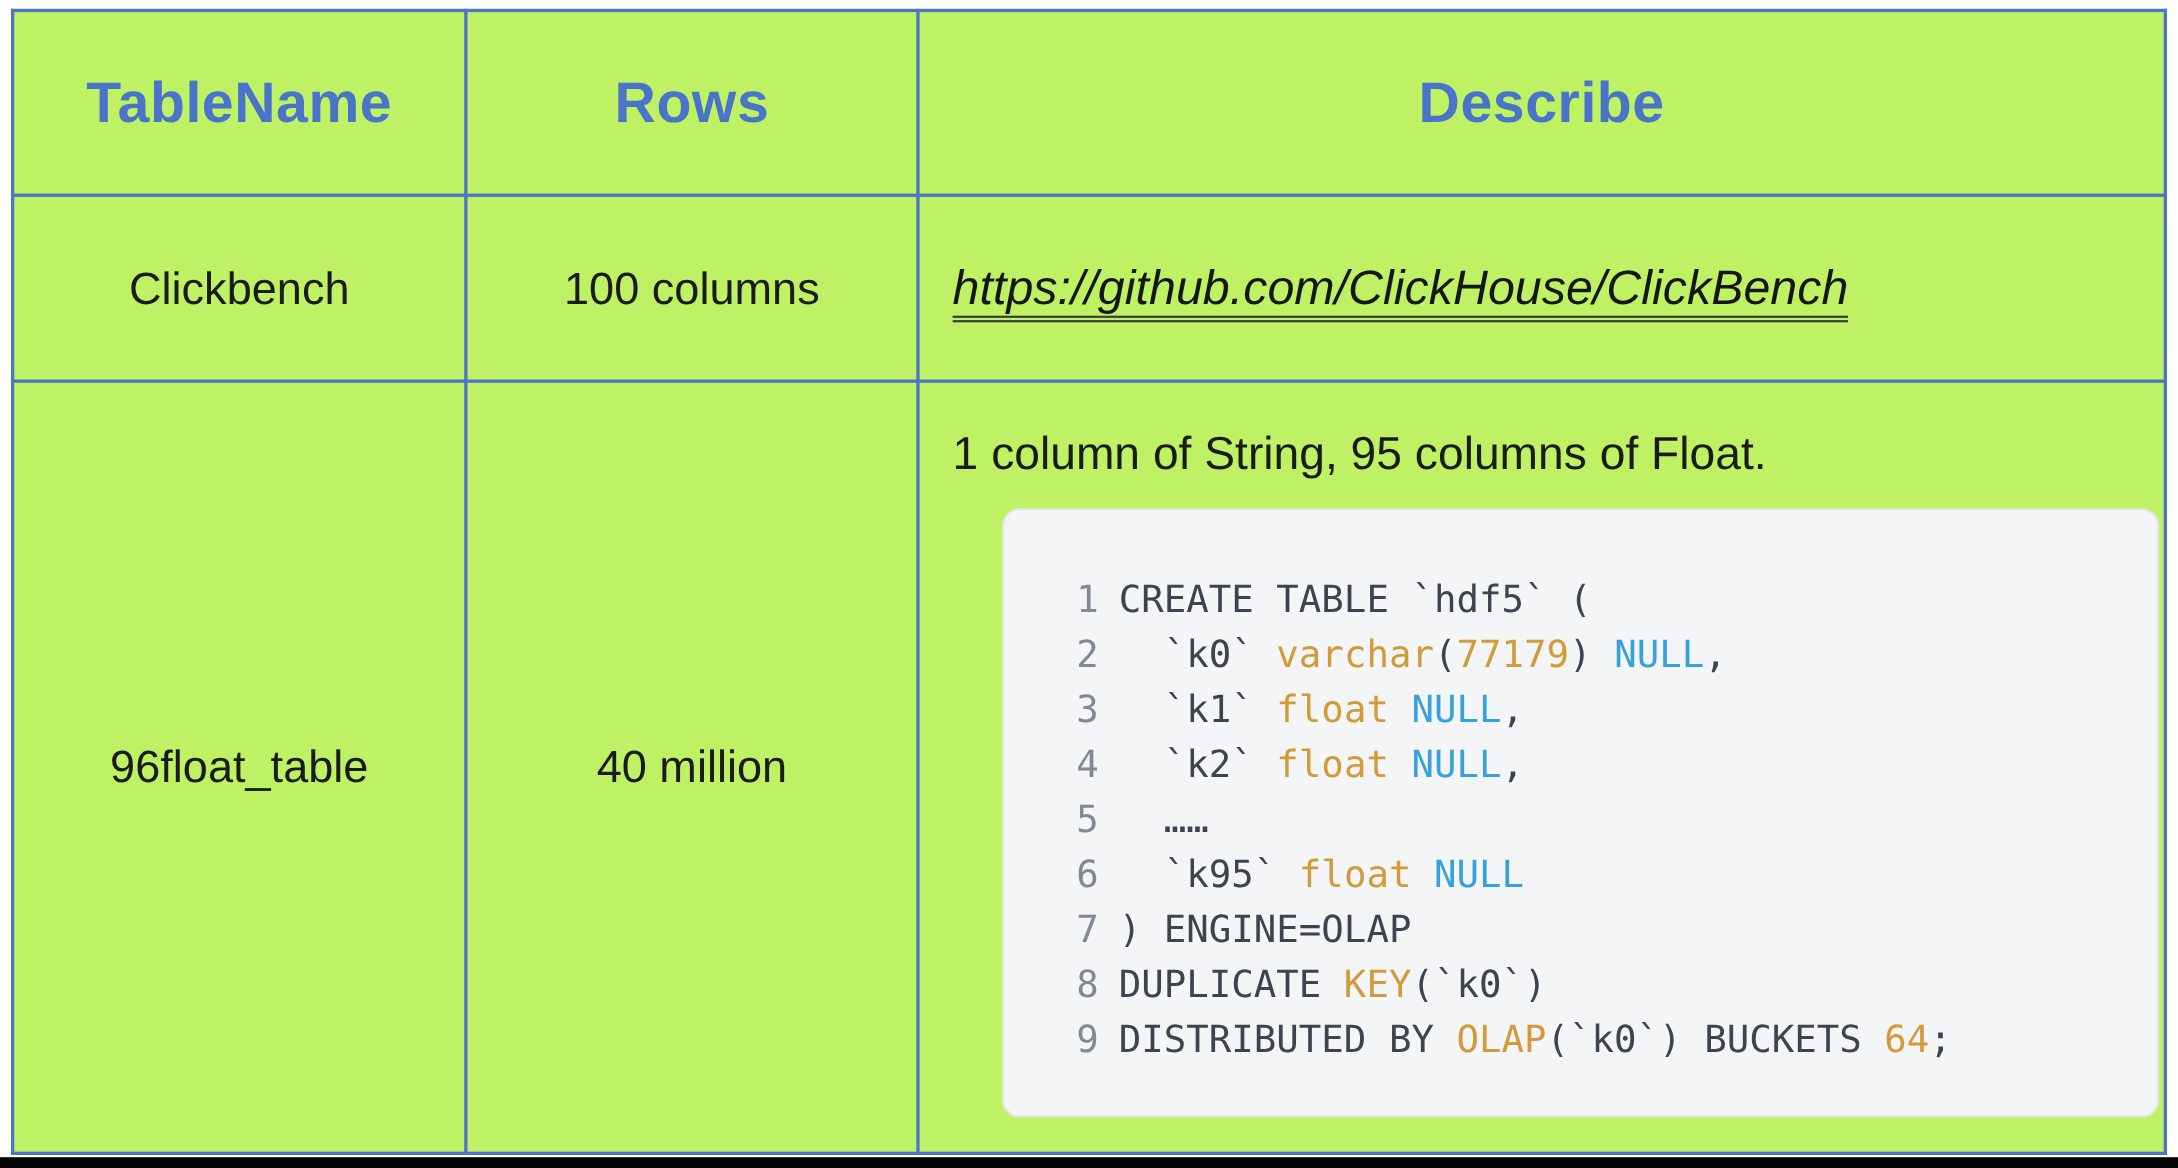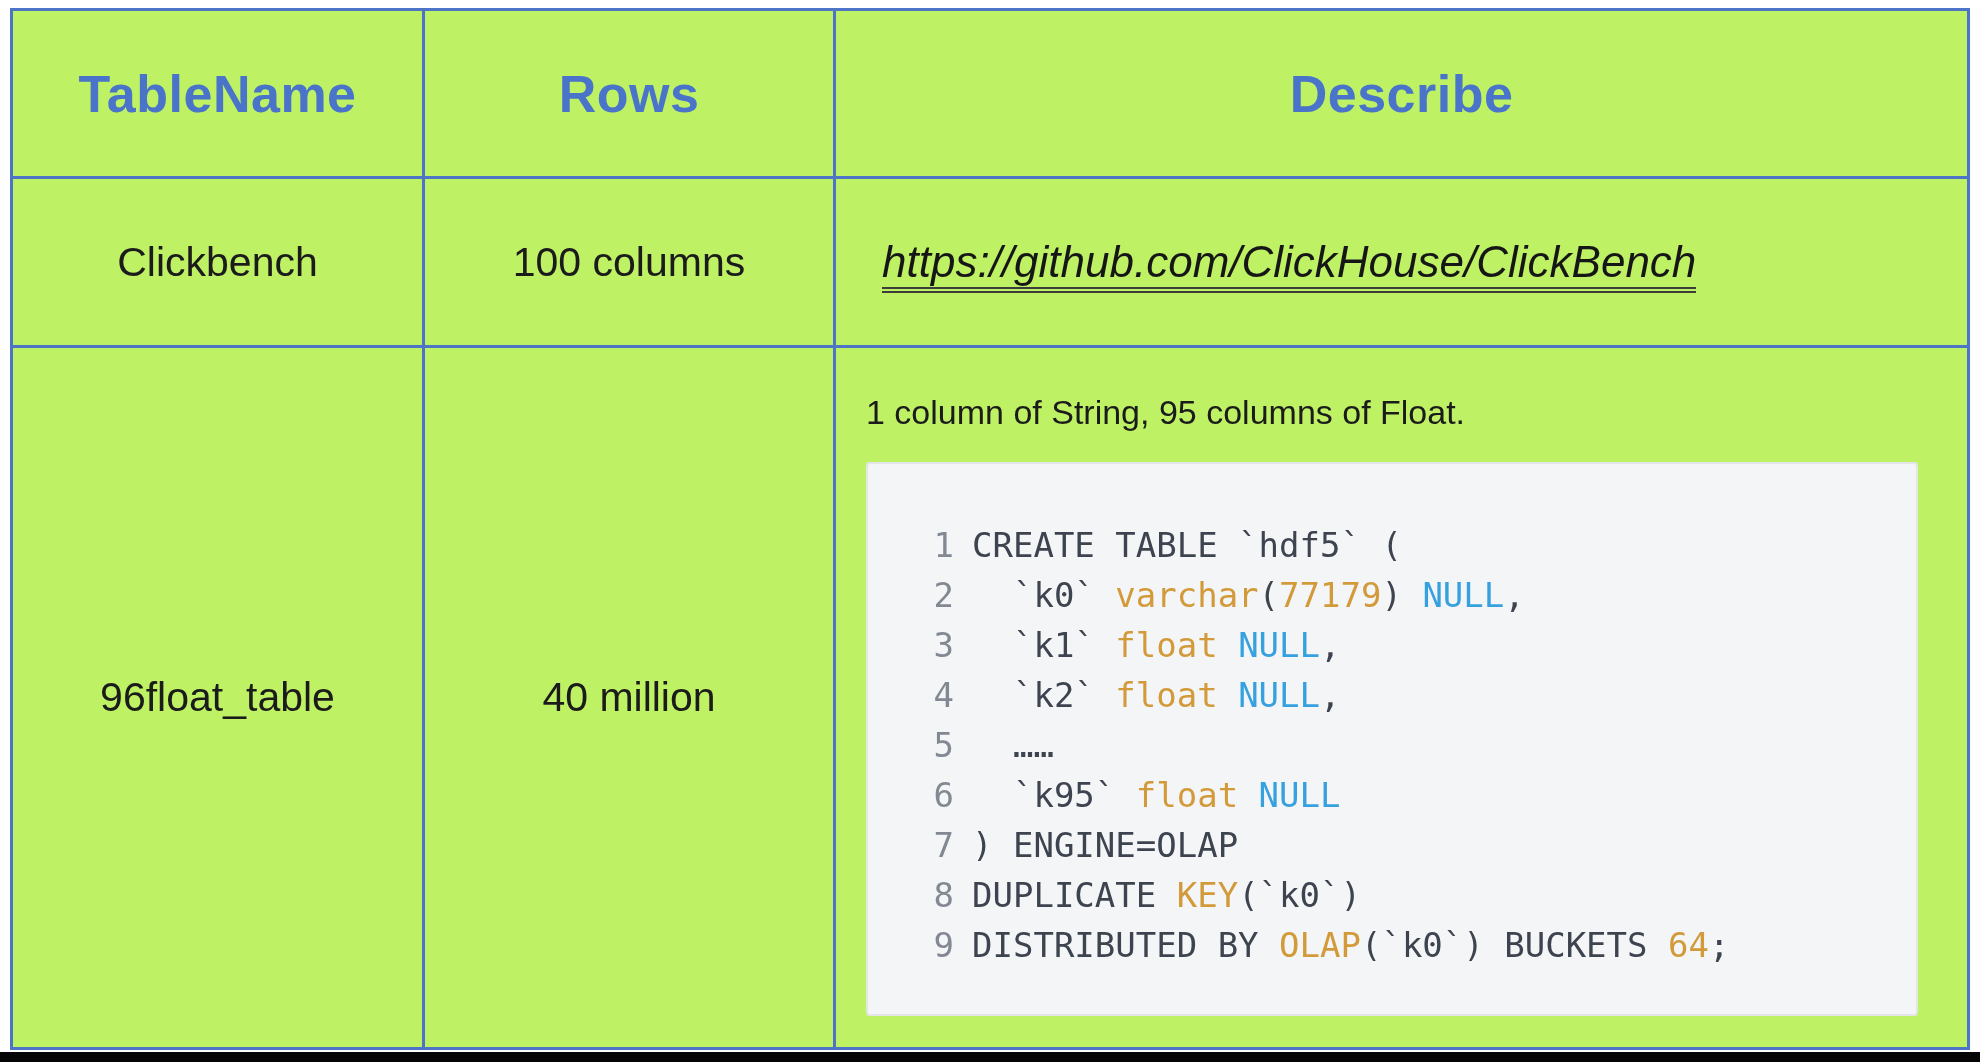--- a/index.html
+++ b/index.html
@@ -43,45 +43,46 @@
     font-size:52px;font-weight:700;
     text-align:center;vertical-align:middle;
     letter-spacing:.5px;
   }
   td.center-cell{
     text-align:center;vertical-align:middle;
     font-size:41px;color:var(--text-black);
   }
   td.describe-cell{
     vertical-align:middle;text-align:left;
-    padding-left:46px;
+    padding-left:30px;
   }
   td.describe-cell2{
     vertical-align:top;text-align:left;
     padding:36px 40px 0 30px;
   }
   a.gh-link{
     font-size:44px;font-style:italic;color:#161616;
     text-decoration:none;
     border-bottom:6px double #3c3c3c;
     padding-bottom:1px;
     cursor:pointer;
   }
   .describe-text{
-    font-size:34px;color:var(--text-black);
+    font-size:42px;color:var(--text-black);
     line-height:56px;
   }
   .code-box{
     margin-top:22px;
     width:1052px;
     background:var(--code-bg);
     border:2px solid var(--code-border);
-    border-radius:4px;
+    border-radius:16px;
     padding:56px 0 44px 46px;
     box-sizing:border-box;
+    margin-left:45px;
   }
   .code-line{
     font-family:"DejaVu Sans Mono",monospace;
     font-size:34px;line-height:50px;
     white-space:pre;
     color:var(--code-plain);
   }
   .line-num{
     display:inline-block;width:40px;
     text-align:right;margin-right:18px;

